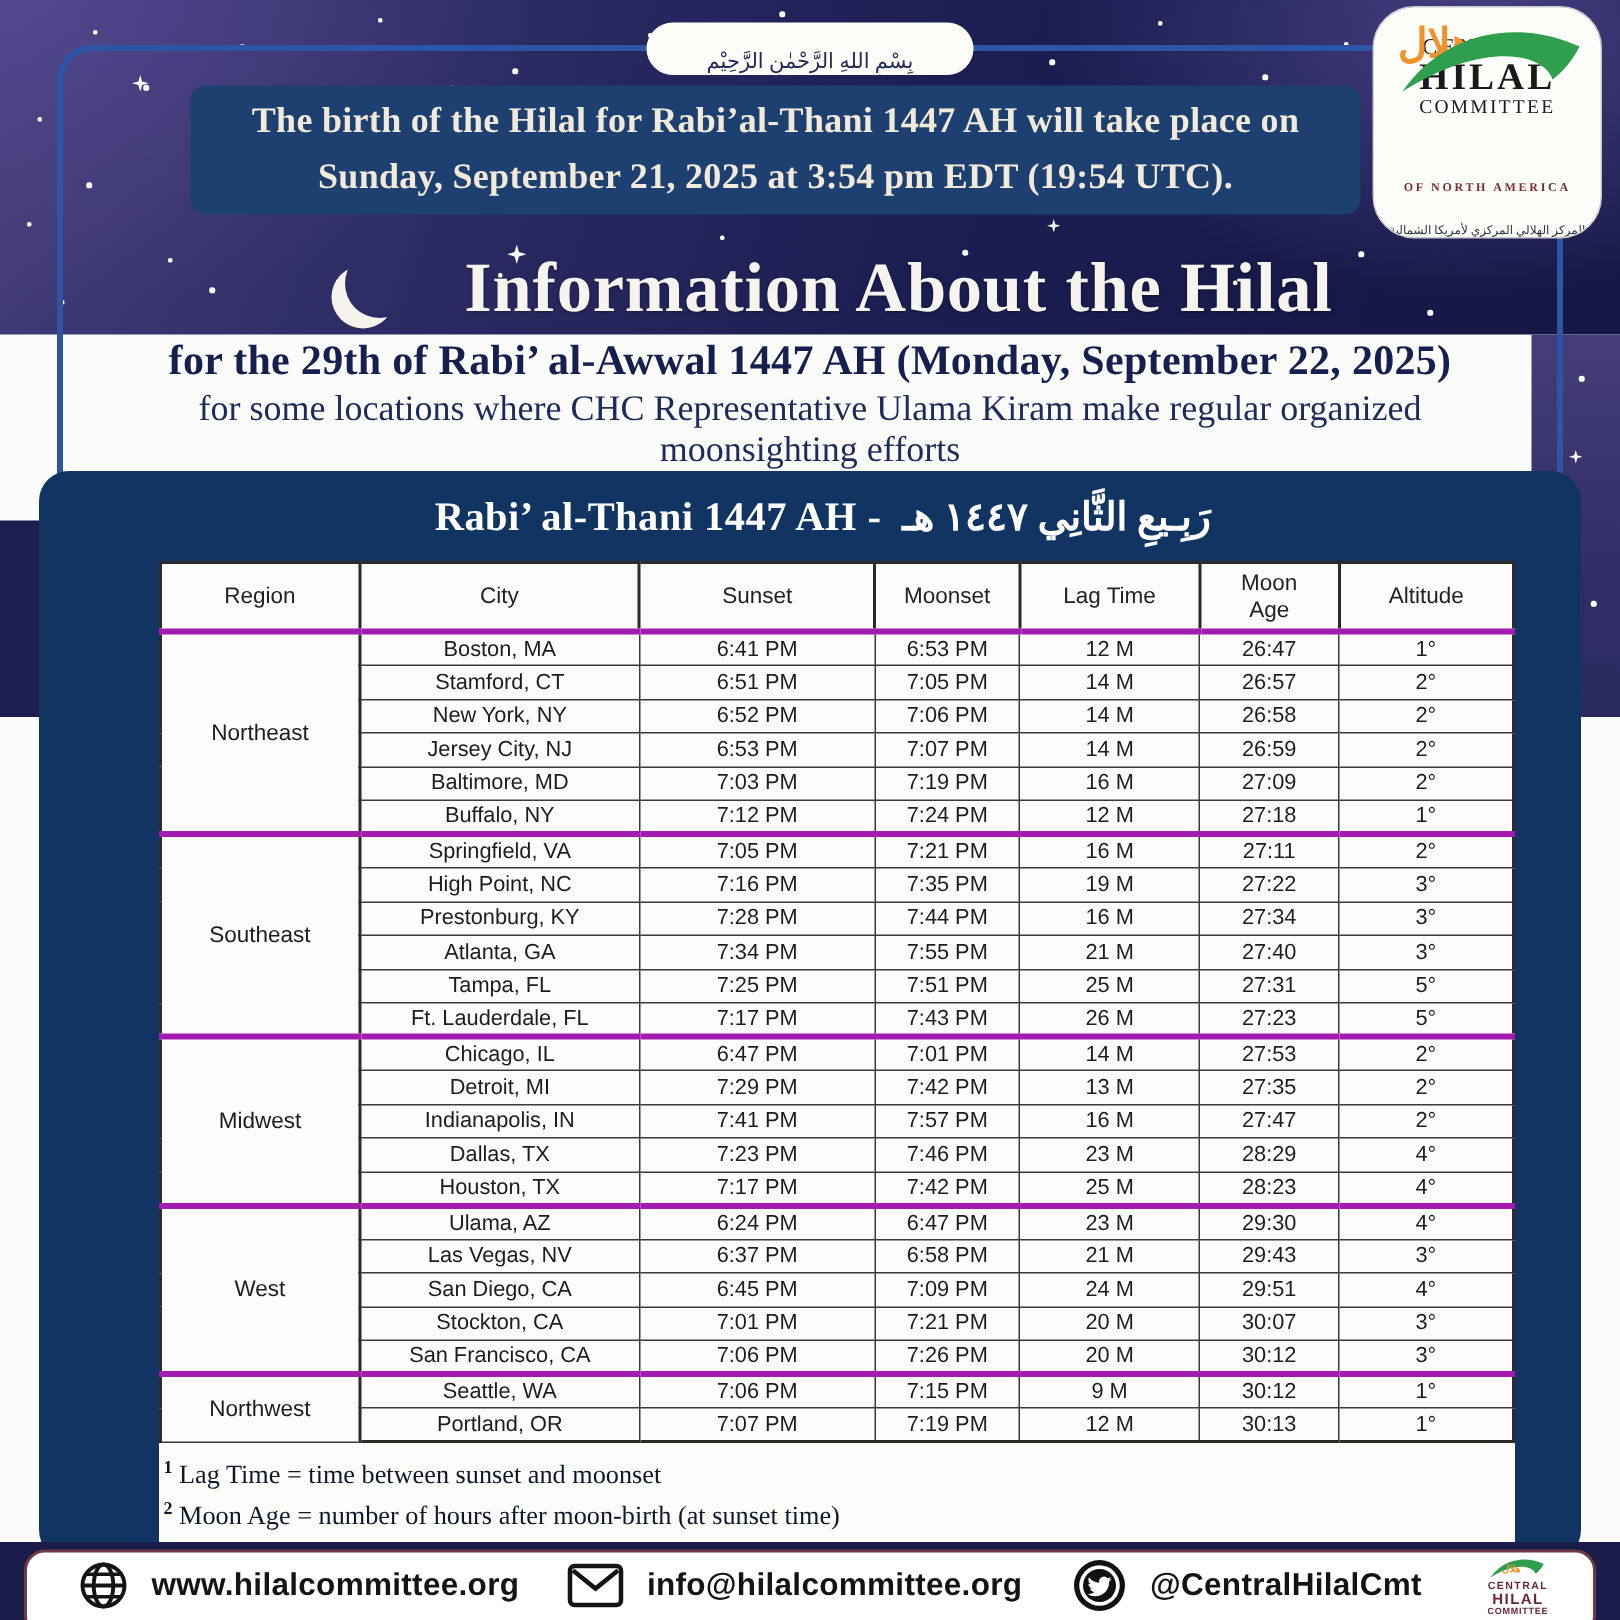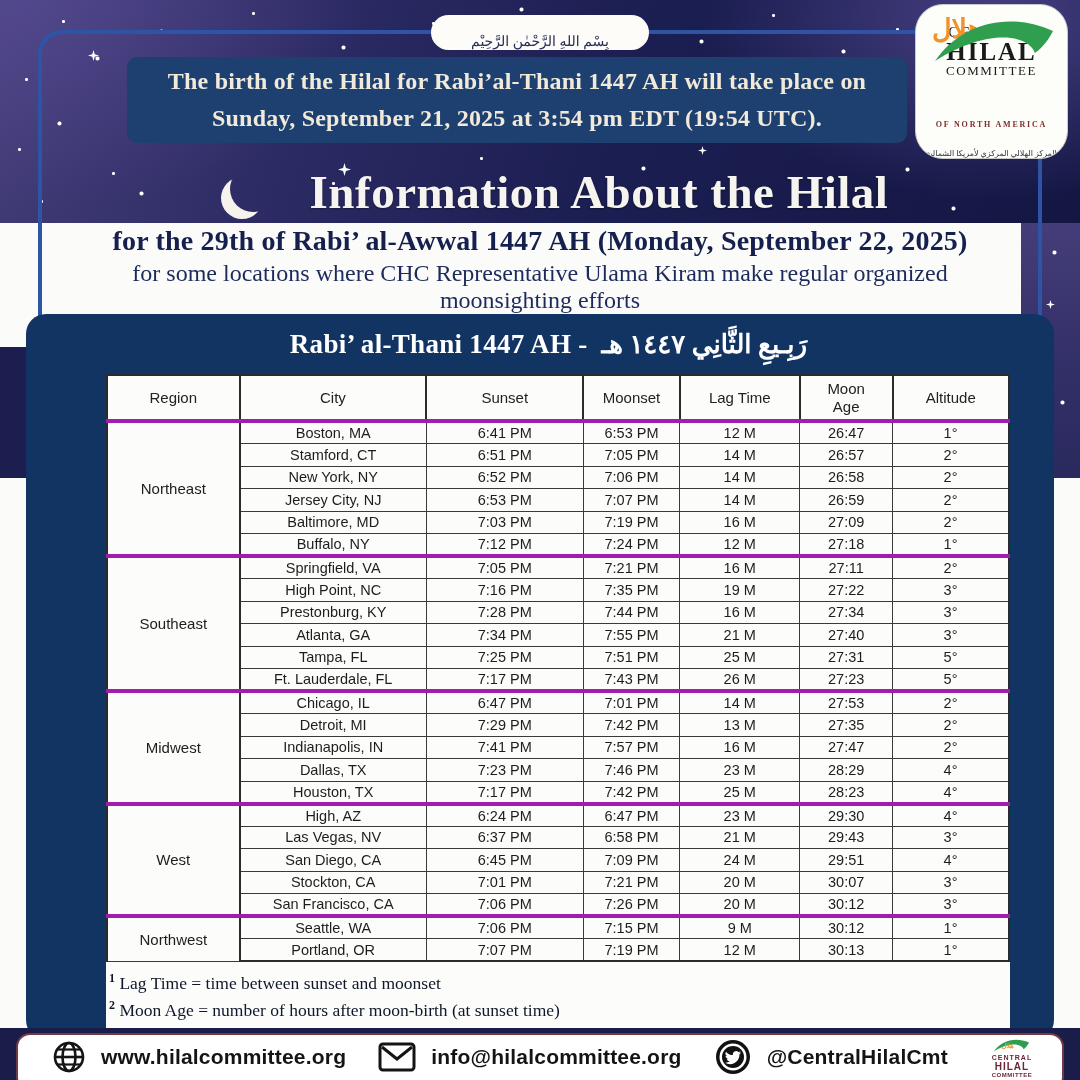--- a/index.html
+++ b/index.html
@@ -326,21 +326,21 @@
             <tr>
               <td>Houston, TX</td>
               <td>7:17 PM</td>
               <td>7:42 PM</td>
               <td>25 M</td>
               <td>28:23</td>
               <td>4°</td>
             </tr>
             <tr class="group-start">
               <td rowspan="5" class="region-cell">West</td>
-              <td>High, AZ</td>
+              <td>Ulama, AZ</td>
               <td>6:24 PM</td>
               <td>6:47 PM</td>
               <td>23 M</td>
               <td>29:30</td>
               <td>4°</td>
             </tr>
             <tr>
               <td>Las Vegas, NV</td>
               <td>6:37 PM</td>
               <td>6:58 PM</td>

